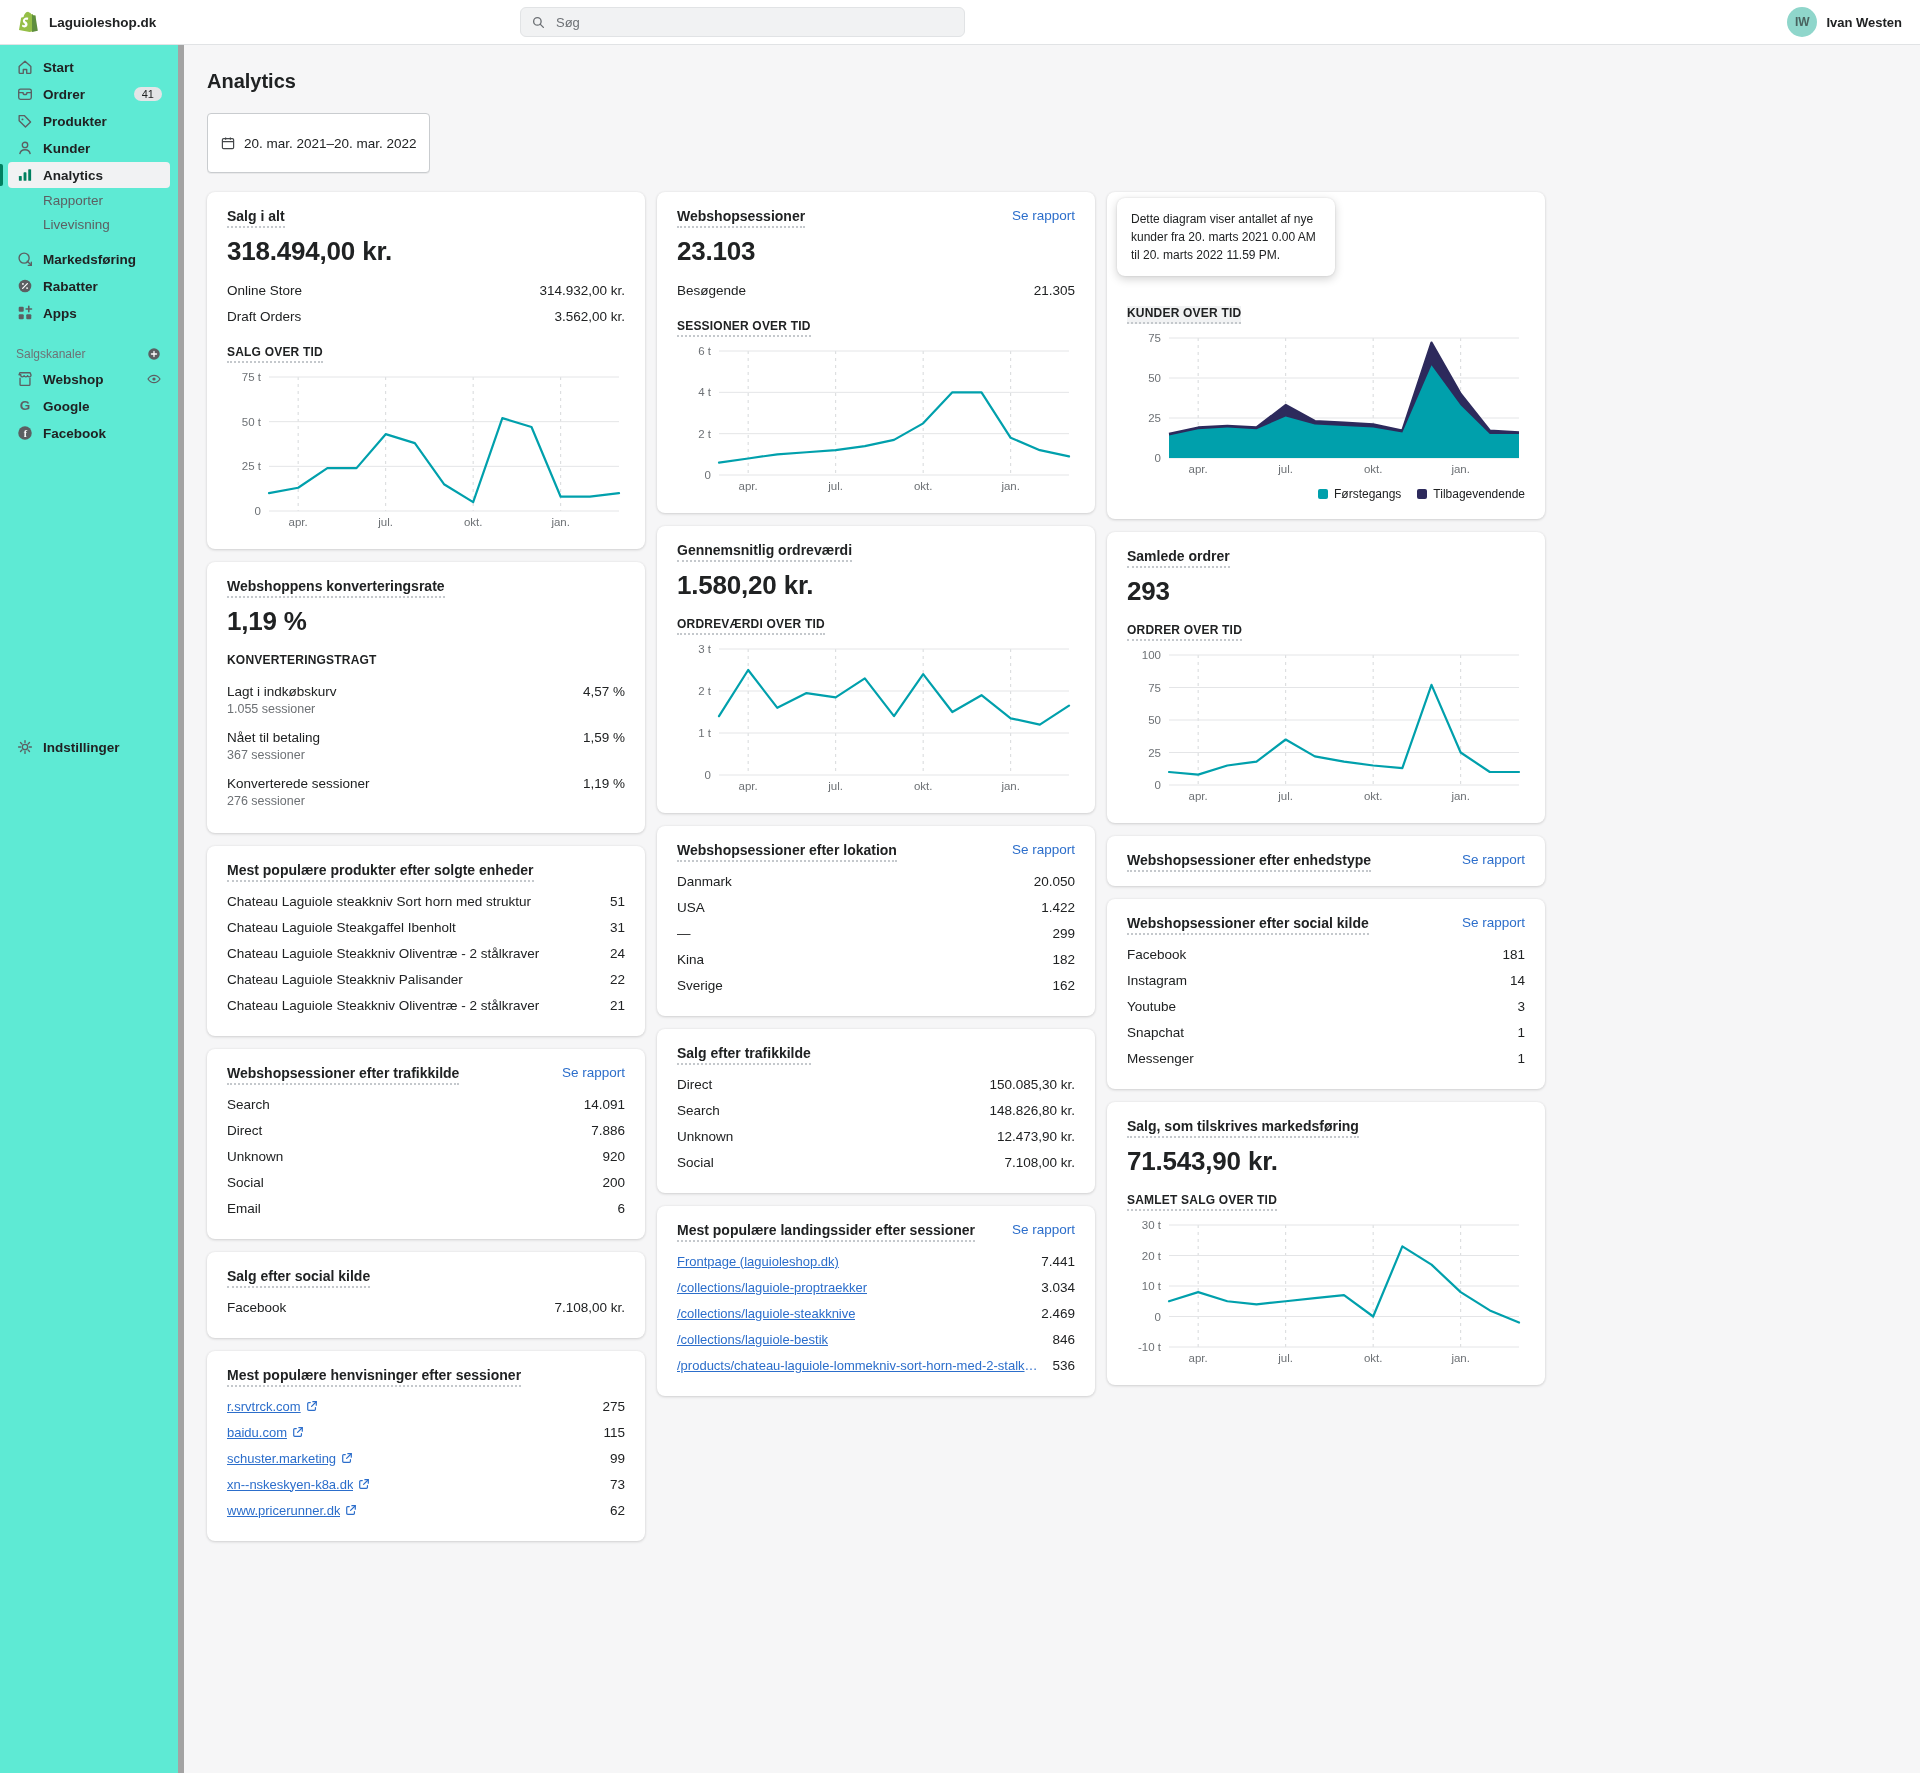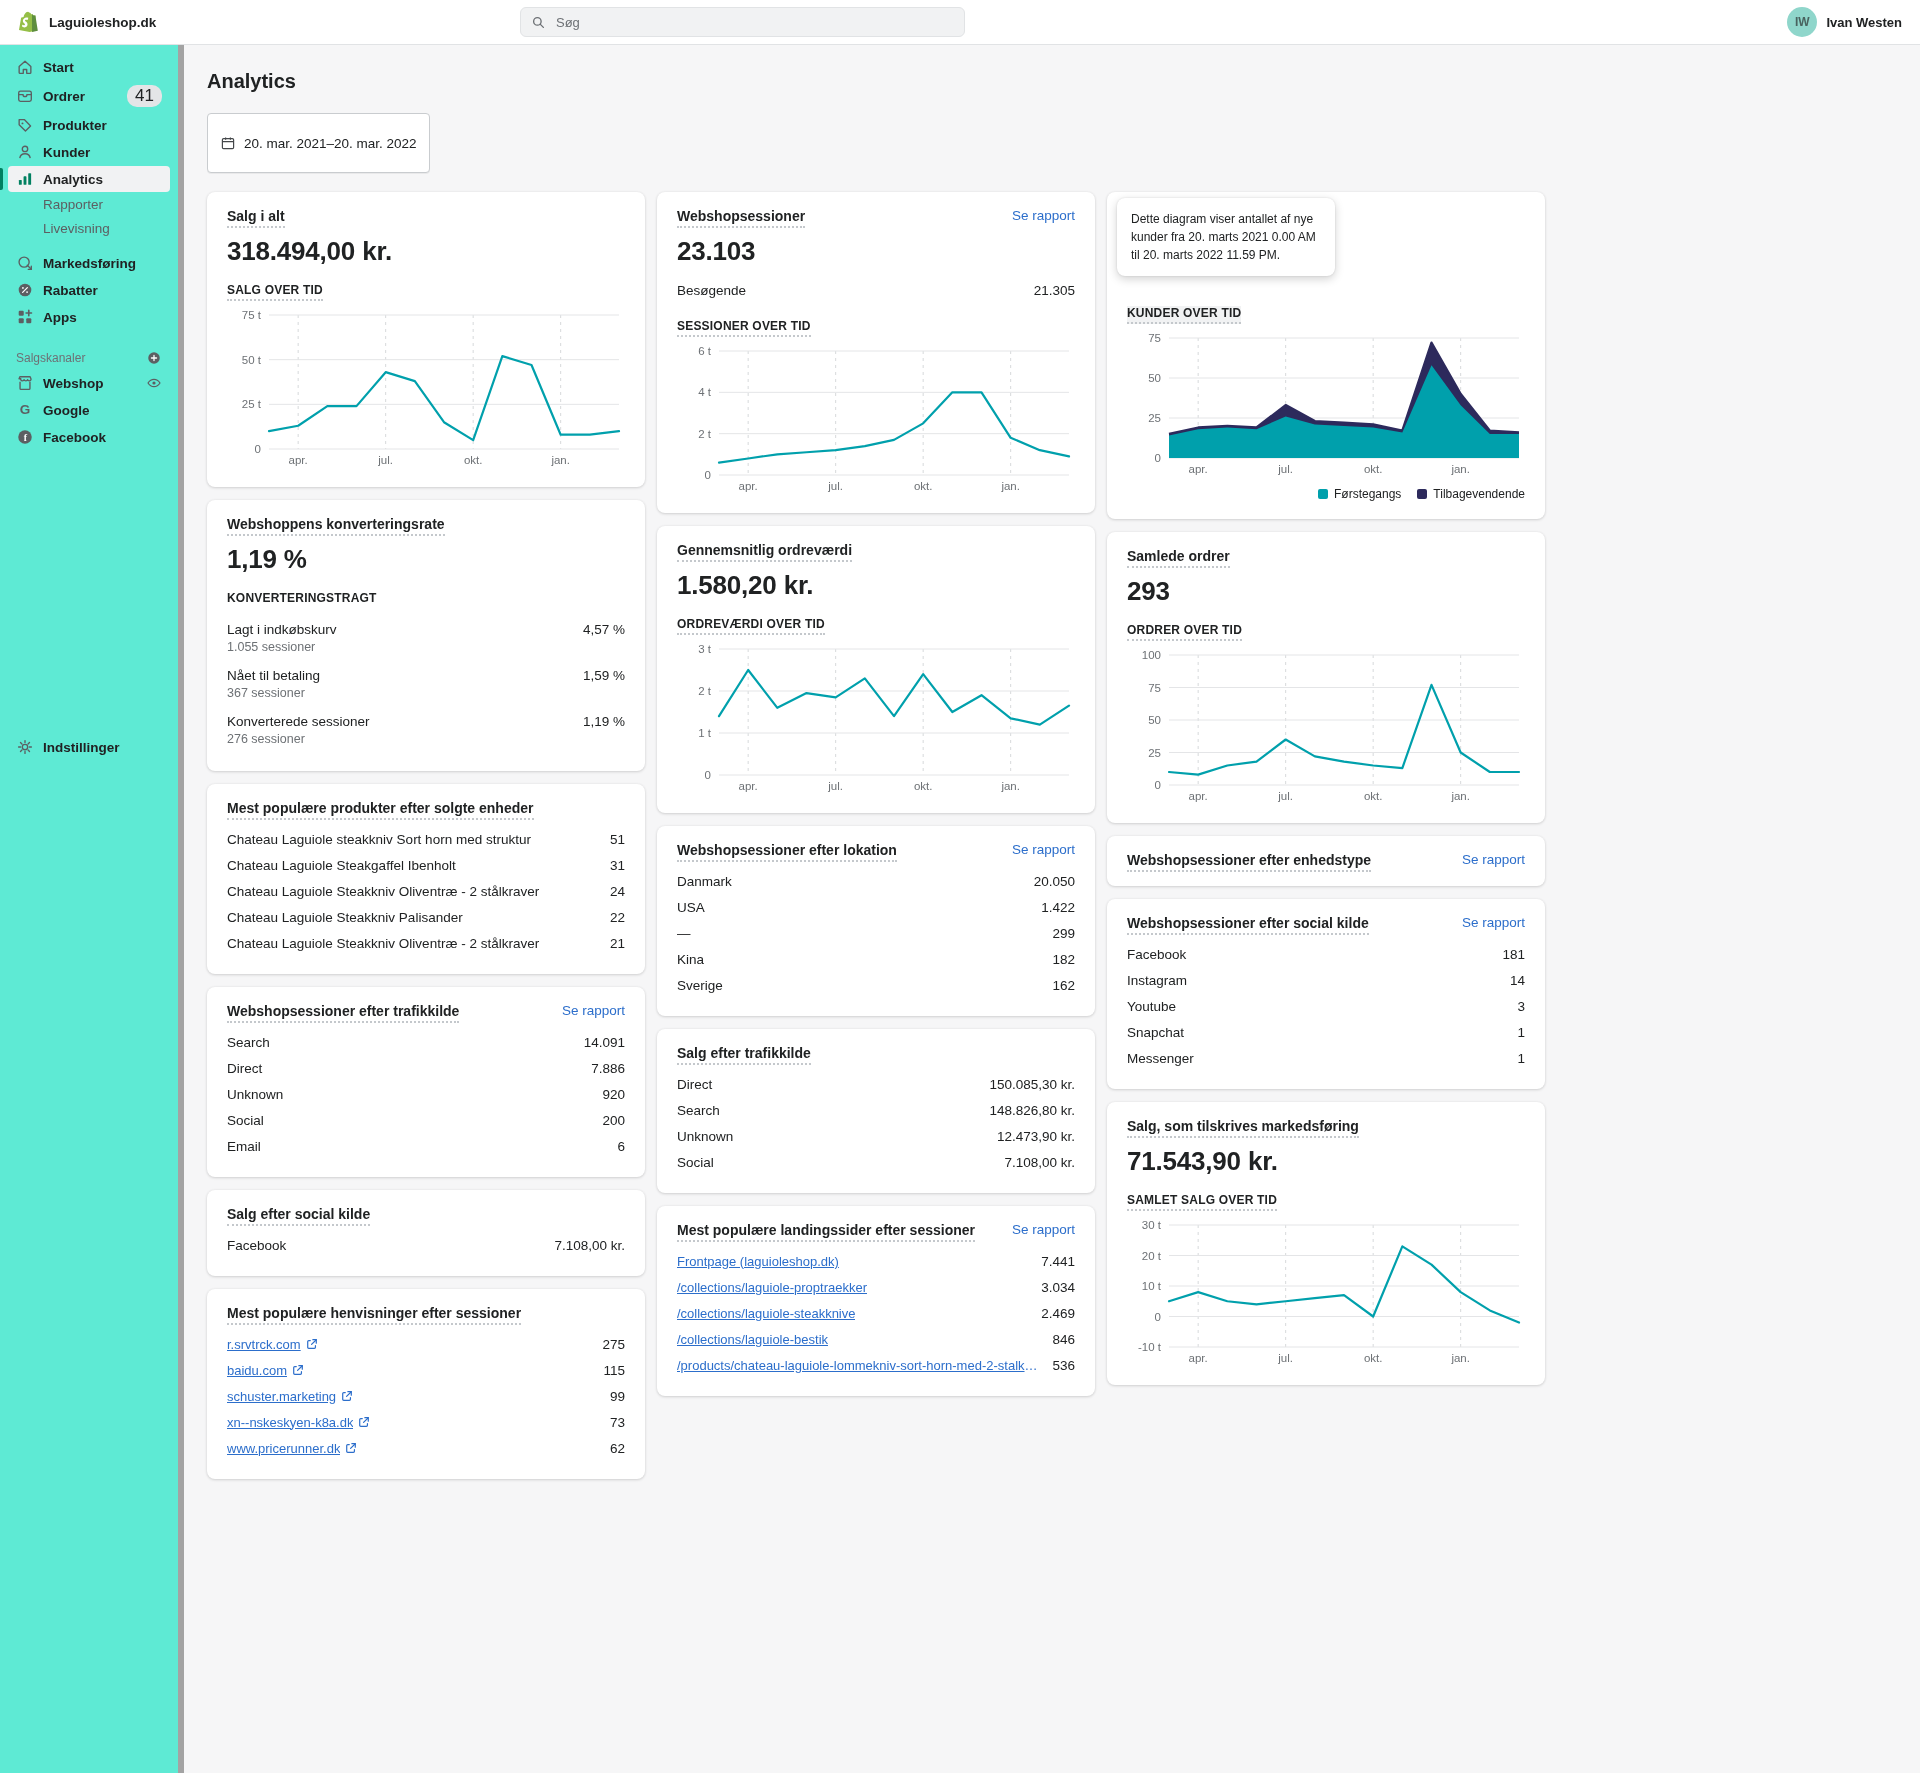--- a/index.html
+++ b/index.html
@@ -21,21 +21,21 @@
   .avatar { width:30px; height:30px; border-radius:50%; background:#8fd6cb; color:#49635f; display:flex; align-items:center; justify-content:center; font-size:12px; font-weight:700; }
   .username { font-size:13px; font-weight:700;text-align:right; }
   
   .app { display:flex; }
   .sidebar { width:184px; background:#5eead4; border-right:6px solid #a3a3a3; min-height:1729px; position:relative; padding:10px 8px 0; flex:none; }
   .item { display:flex; align-items:center; gap:9px; padding:4px 8px; border-radius:4px; position:relative; margin-bottom:1px; font-size:13.5px; font-weight:600; color:#202223; cursor:pointer; }
   .item .ic { width:18px; height:18px; flex:none; display:flex; align-items:center; justify-content:center; }
   .item.active { background:#f1f2f3; }
   .item.active::before { content:""; position:absolute; left:-8px; top:2px; bottom:2px; width:3px; background:#008060; border-radius:0 2px 2px 0; }
   .item.sub { padding-left:35px; font-weight:400; color:#5c5f62; }
-  .badge { margin-left:auto; background:#e4e5e7; border-radius:10px; padding:1px 8px; font-size:17px; font-weight:400; color:#202223; }
+  .badge { margin-left:auto; background:#e4e5e7; border-radius:10px; padding:1px 8px; font-size:11px; font-weight:400; color:#202223; }
   .sec { display:flex; align-items:center; justify-content:space-between; padding:6px 8px 4px; margin-top:14px; font-size:12px; color:#6d7175; }
   .sec .plus { cursor:pointer; display:flex; }
   .item .trail { margin-left:auto; display:flex; cursor:pointer; }
   .settings { position:absolute; top:690px; left:8px; right:8px; }
   
   .main { flex:1; padding:18px 24px 40px 23px; }
   .pagetitle { font-size:20px; font-weight:700; margin:8px 0 20px; }
   .datebtn { display:inline-flex; align-items:center; gap:8px; background:#fff; border:1px solid #c9cccf; border-radius:4px; padding:21px 12px; font-size:13.5px; box-shadow:0 1px 0 rgba(0,0,0,.05); cursor:pointer; margin-bottom:19px; }
   .grid { display:flex; gap:12px; align-items:flex-start; }
   .col { width:438px; display:flex; flex-direction:column; gap:13px; flex:none; }
@@ -252,20 +252,30 @@
     </div>
 
     <div class="grid">
 
       <div class="col">
         <div class="card">
           <div class="chead">
               <div class="ct"><span>Salg i alt</span></div>
             </div>
           <div class="big">318.494,00 kr.</div>
+          <div class="rows">
+              <div class="row">
+                <span class="rl">Online Store</span>
+                <span class="rv">314.932,00 kr.</span>
+              </div>
+              <div class="row">
+                <span class="rl">Draft Orders</span>
+                <span class="rv">3.562,00 kr.</span>
+              </div>
+            </div>
           <div class="subhead"><span>SALG OVER TID</span></div>
           <div class="chart">
               <svg viewBox="0 0 398 162" width="398" height="162" xmlns="http://www.w3.org/2000/svg">
                 <line x1="71.16666666666667" x2="71.16666666666667" y1="8" y2="142" stroke="#d7d9db" stroke-dasharray="3 4"></line>
                 <text class="tick" x="71.16666666666667" y="157" text-anchor="middle">apr.</text>
                 <line x1="158.66666666666669" x2="158.66666666666669" y1="8" y2="142" stroke="#d7d9db" stroke-dasharray="3 4"></line>
                 <text class="tick" x="158.66666666666669" y="157" text-anchor="middle">jul.</text>
                 <line x1="246.16666666666666" x2="246.16666666666666" y1="8" y2="142" stroke="#d7d9db" stroke-dasharray="3 4"></line>
                 <text class="tick" x="246.16666666666666" y="157" text-anchor="middle">okt.</text>
                 <line x1="333.6666666666667" x2="333.6666666666667" y1="8" y2="142" stroke="#d7d9db" stroke-dasharray="3 4"></line>

